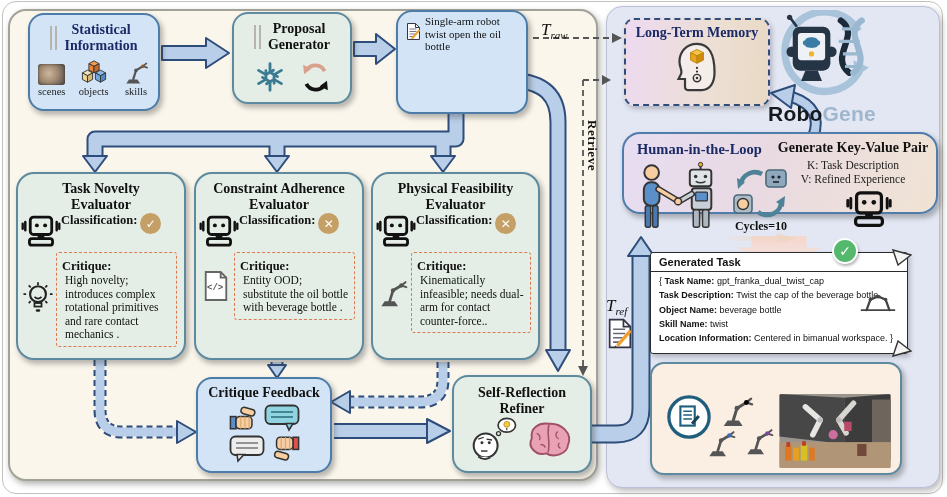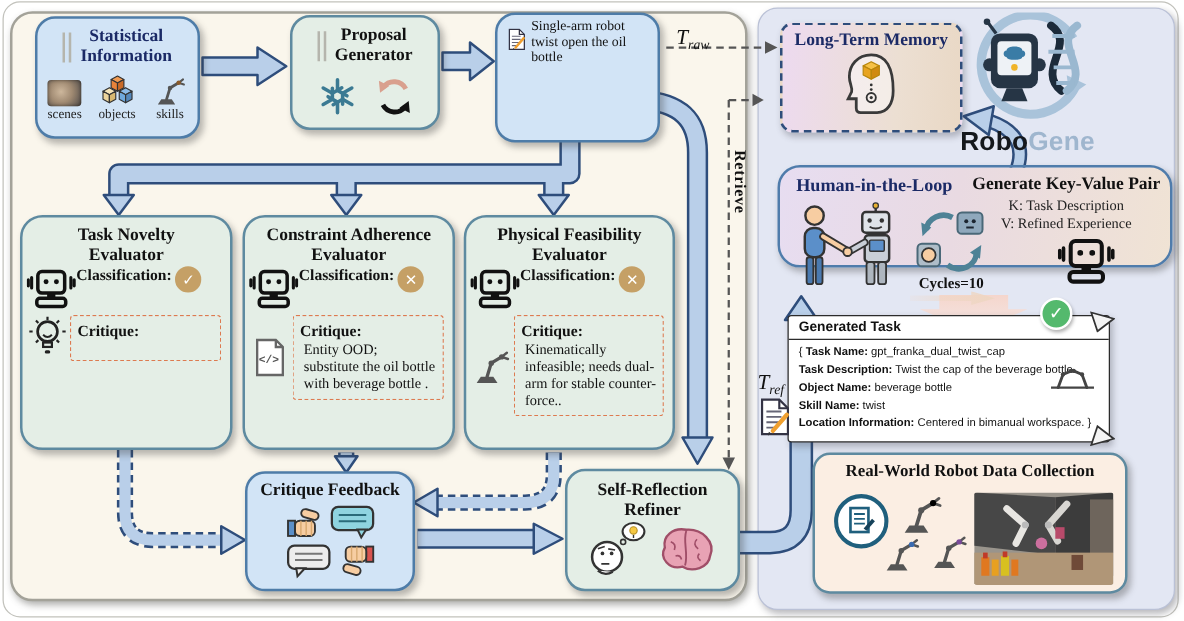--- a/index.html
+++ b/index.html
@@ -66,21 +66,21 @@
   .kvtitle{position:absolute;left:144px;top:6px;width:170px;text-align:center;font-weight:bold;font-size:14px;color:#111;}
   .kvline{position:absolute;left:146px;width:166px;text-align:center;font-size:11.5px;color:#222;}
   .cyclestext{position:absolute;left:100px;top:85px;width:74px;text-align:center;font-weight:bold;font-size:12px;color:#111;}
   .pinkfade{position:absolute;left:104px;top:99px;width:68px;height:11px;z-index:2;
      background:linear-gradient(90deg,rgba(240,215,200,.15),#eed6c2);
      clip-path:polygon(0 30%,72% 30%,72% 0,100% 50%,72% 100%,72% 70%,0 70%);}
   .pinkbig{position:absolute;left:736px;top:236px;width:86px;height:30px;z-index:1;
      background:linear-gradient(180deg,rgba(246,213,202,.95),rgba(250,231,225,.7));
      clip-path:polygon(18% 0,82% 0,82% 38%,100% 38%,50% 100%,0 38%,18% 38%);}
   .gcheck{position:absolute;left:832px;top:238px;width:26px;height:26px;border-radius:50%;background:#54b96d;border:2px solid #fff;z-index:3;display:flex;align-items:center;justify-content:center;color:#fff;font:bold 14px "DejaVu Sans",sans-serif;box-shadow:1px 2px 3px rgba(0,0,0,.3);}
-  .scroll{left:630px;top:252px;width:258px;height:102px;background:#fff;border:1.6px solid #2b2b2b;border-radius:3px;box-shadow:2px 3px 5px rgba(60,60,70,.3);font-family:"Liberation Sans",sans-serif;}
+  .scroll{left:650px;top:252px;width:258px;height:102px;background:#fff;border:1.6px solid #2b2b2b;border-radius:3px;box-shadow:2px 3px 5px rgba(60,60,70,.3);font-family:"Liberation Sans",sans-serif;}
   .scrollhead{font-weight:bold;font-size:11px;color:#111;padding:3px 8px;border-bottom:1.4px solid #2b2b2b;}
   .scrolllines{padding:4px 8px;font-size:9px;color:#111;line-height:1.2;}
   .scrolllines .ln{margin-bottom:3.5px;}
   .scrolllines b{font-weight:bold;}
   .fold{position:absolute;z-index:3;}
   .rw{left:650px;top:362px;width:252px;height:113px;border-radius:14px;border:2px solid #5e8aa0;background:#fbeee3;}
   .rw .title{padding-top:5px;font-size:13.5px;}
   .abs{position:absolute;}
 </style>
 </head>
@@ -281,20 +281,21 @@
         <svg class="icon" width="32" height="37" viewBox="0 0 36 42">
           <circle cx="18" cy="15" r="9" fill="none" stroke="#222" stroke-width="2.4"></circle>
           <path d="M14,18 q4,4 8,0" fill="none" stroke="#222" stroke-width="1.8"></path>
           <path d="M18,1.5 v3 M4.5,15 h-3 M34.5,15 h-3 M7.5,5 l2.2,2.2 M28.5,5 l-2.2,2.2 M7.5,25 l2.2,-2.2 M28.5,25 l-2.2,-2.2" stroke="#222" stroke-width="2"></path>
           <rect x="14" y="25" width="8" height="4" fill="none" stroke="#222" stroke-width="2"></rect>
           <rect x="15.5" y="32" width="5" height="3" rx="1.5" fill="#222"></rect>
         </svg>
       </div>
       <div class="crit">
         <span class="critlabel">Critique:</span>
+        <div class="crittext">High novelty; introduces complex rotational primitives and rare contact mechanics .</div>
       </div>
     </div>
   </div>
 
   <div class="box green eval" style="left:194px;">
     <div class="title etitle">
       <div>Constraint Adherence</div>
         <div>Evaluator</div>
     </div>
     <div class="classrow">
@@ -334,21 +335,21 @@
       <span class="badge">✕</span>
     </div>
     <div class="evalbody">
       <div class="sideicon">
         <svg class="icon" width="34" height="30" viewBox="0 0 40 36" style="color:#555">
             <use href="#sym-arm"></use>
           </svg>
       </div>
       <div class="crit">
         <span class="critlabel">Critique:</span>
-        <div class="crittext">Kinematically infeasible; needs dual-arm for stable counter-force..</div>
+        <div class="crittext">Kinematically infeasible; needs dual-arm for contact counter-force..</div>
       </div>
     </div>
   </div>
 
   <div class="box blue cfbox">
     <div class="title" style="padding-top:6px;">Critique Feedback</div>
     <div class="cficons">
       <div class="cfrow">
         <svg class="icon" width="30" height="27" viewBox="0 0 32 28">
           <rect x="12" y="2" width="15" height="7" rx="3.5" fill="#f7cda2" stroke="#333" stroke-width="1.6" transform="rotate(16 12 9)"></rect>
@@ -516,21 +517,20 @@
   </div>
 
   <div class="tlabel" style="left:606px;top:296px;">
     <span>T</span><sub>ref</sub>
   </div>
   <svg class="icon abs" style="left:607px;top:318px;z-index:2;" width="26" height="31" viewBox="0 0 30 36">
       <use href="#sym-doc"></use>
     </svg>
 
   <div class="box rw">
-    <div class="title">Real-World Robot Data Collection</div>
     <svg class="icon abs" style="left:14px;top:30px;" width="46" height="46" viewBox="0 0 48 48">
       <circle cx="24" cy="24" r="21" fill="#fff" stroke="#1f5f7d" stroke-width="3.4"></circle>
       <rect x="15" y="13" width="15" height="20" fill="none" stroke="#1f5f7d" stroke-width="2.2"></rect>
       <path d="M18,18 h9 M18,22 h9 M18,26 h9" stroke="#1f5f7d" stroke-width="1.6"></path>
       <path d="M26,30 l7,-8 l2.4,2 l-7,8 z" fill="#16425a"></path>
     </svg>
     <svg class="icon abs" style="left:66px;top:30px;" width="38" height="34" viewBox="0 0 40 36" style2="">
         <use href="#sym-arm"></use>
       </svg>
     <svg class="icon abs" style="left:52px;top:64px;color:#3a6ab0;" width="34" height="30" viewBox="0 0 40 36">

